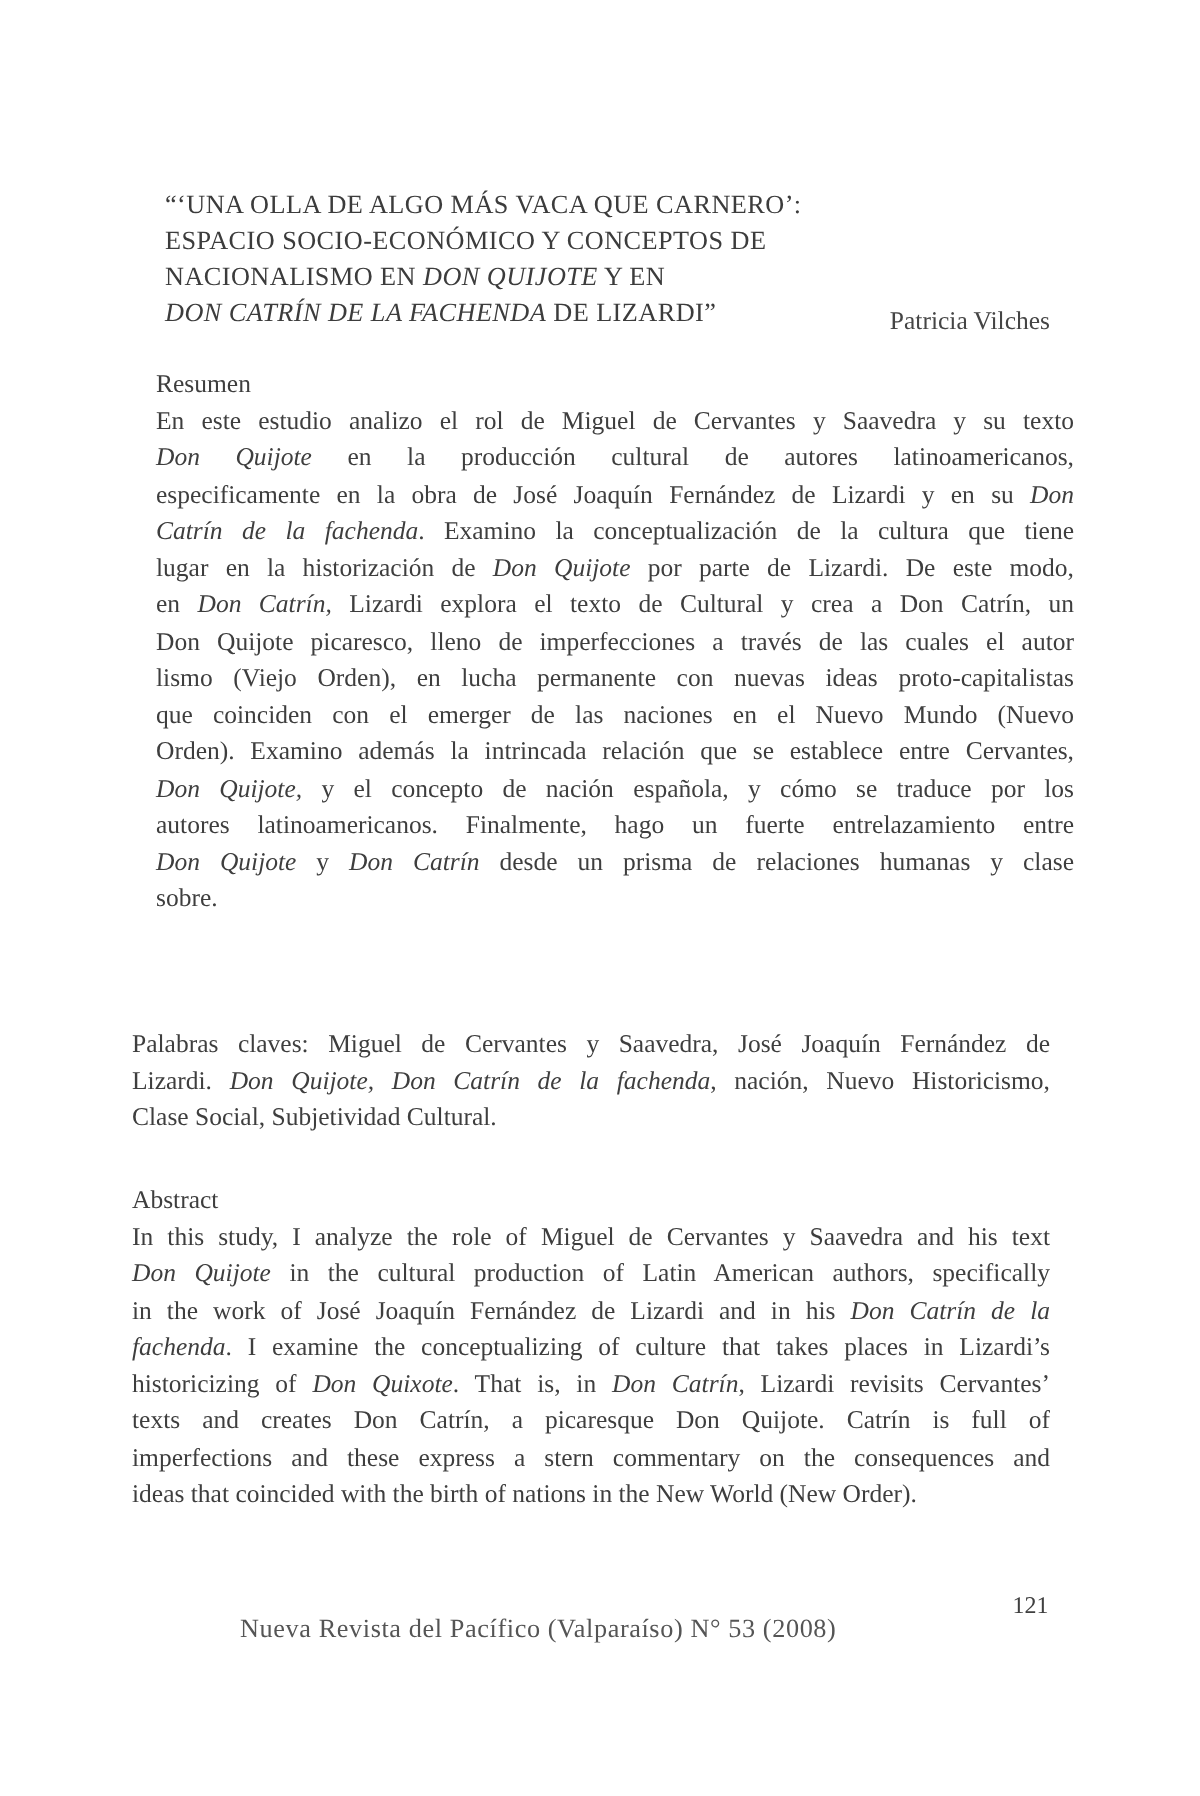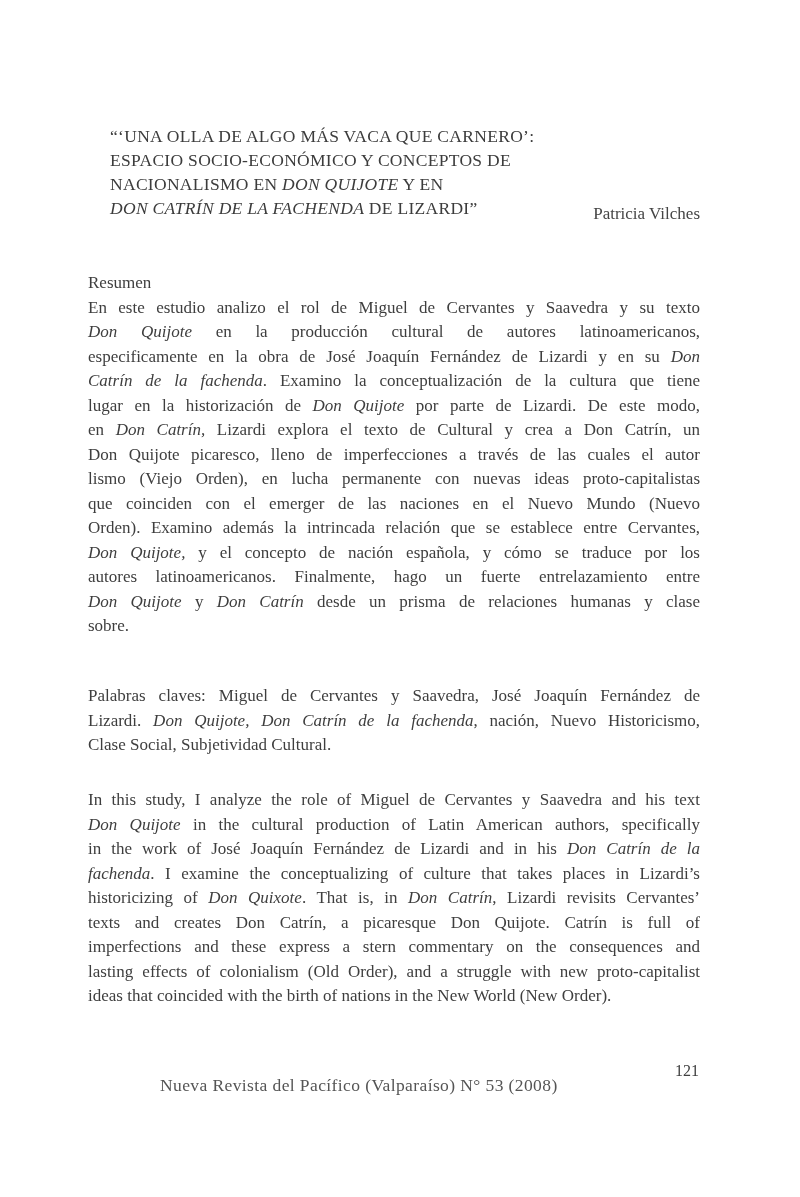--- a/index.html
+++ b/index.html
@@ -8,21 +8,21 @@
   .title { position: absolute; left: 110px; width: 580px; top: 90px; text-align: center;
            font-size: 17.5px; line-height: 24px; letter-spacing: 0.3px; color: #3c3c3c; margin-top: 34px; }
   .title .ln { display: block; white-space: nowrap; }
   .title i { font-style: italic; }
   .author { position: absolute; right: 100px; top: 204px; font-size: 17px; color: #454545; }
   .section { position: absolute; left: 88px; width: 612px; font-size: 17px; line-height: 24.5px; color: #3e3e3e; }
   .section .heading { display: block; }
   .line { display: block; white-space: nowrap; text-align: justify; text-align-last: justify; }
   .line.last { text-align-last: left; }
   .line i { font-style: italic; }
-  #resumen { top: 271px; }
+  #resumen { top: 244px; margin-left: 16px; }
   #palabras { top: 684px; }
   #abstract { top: 788px; }
   .footer-journal { position: absolute; left: 160px; top: 1075px; font-size: 17.5px; color: #555; letter-spacing: 0.4px; }
   .page-num { position: absolute; left: 675px; top: 1062px; font-size: 16px; color: #404040; }
 </style>
 </head>
 <body>
 
 <div class="title">
     <span class="line last ln" style="text-align: center;"><span>“‘UNA OLLA DE ALGO MÁS VACA QUE CARNERO’:</span></span>
@@ -55,27 +55,27 @@
 
 <div class="section" id="palabras">
   <div>
       <span class="line"><span>Palabras claves:  Miguel de Cervantes y Saavedra, José Joaquín Fernández de</span></span>
       <span class="line"><span>Lizardi. </span><i>Don Quijote, Don Catrín de la fachenda</i><span>, nación, Nuevo Historicismo,</span></span>
       <span class="line last"><span>Clase Social, Subjetividad Cultural.</span></span>
     </div>
 </div>
 
 <div class="section" id="abstract">
+  <span class="heading">Abstract</span>
   <div>
       <span class="line"><span>In this study, I analyze the role of Miguel de Cervantes y Saavedra and his text</span></span>
       <span class="line"><i>Don Quijote</i><span> in the cultural production of Latin American authors, specifically</span></span>
       <span class="line"><span>in the work of José Joaquín Fernández de Lizardi and in his </span><i>Don Catrín de la</i></span>
       <span class="line"><i>fachenda</i><span>.  I examine the conceptualizing of culture that takes places in Lizardi’s</span></span>
       <span class="line"><span>historicizing of </span><i>Don Quixote</i><span>.  That is, in </span><i>Don Catrín</i><span>, Lizardi revisits Cervantes’</span></span>
       <span class="line"><span>texts and creates Don Catrín, a picaresque Don Quijote.  Catrín is full of</span></span>
       <span class="line"><span>imperfections and these express a stern commentary on the consequences and</span></span>
-      <span class="line"><span>lasting effects of colonialism (Old Order), and a struggle with new proto-capitalist</span></span>
       <span class="line last"><span>ideas that coincided with the birth of nations in the New World (New Order).</span></span>
     </div>
 </div>
 
 <div class="page-num">121</div>
 <div class="footer-journal">Nueva Revista del Pacífico (Valparaíso)  N° 53 (2008)</div>
 
 </body></html>

